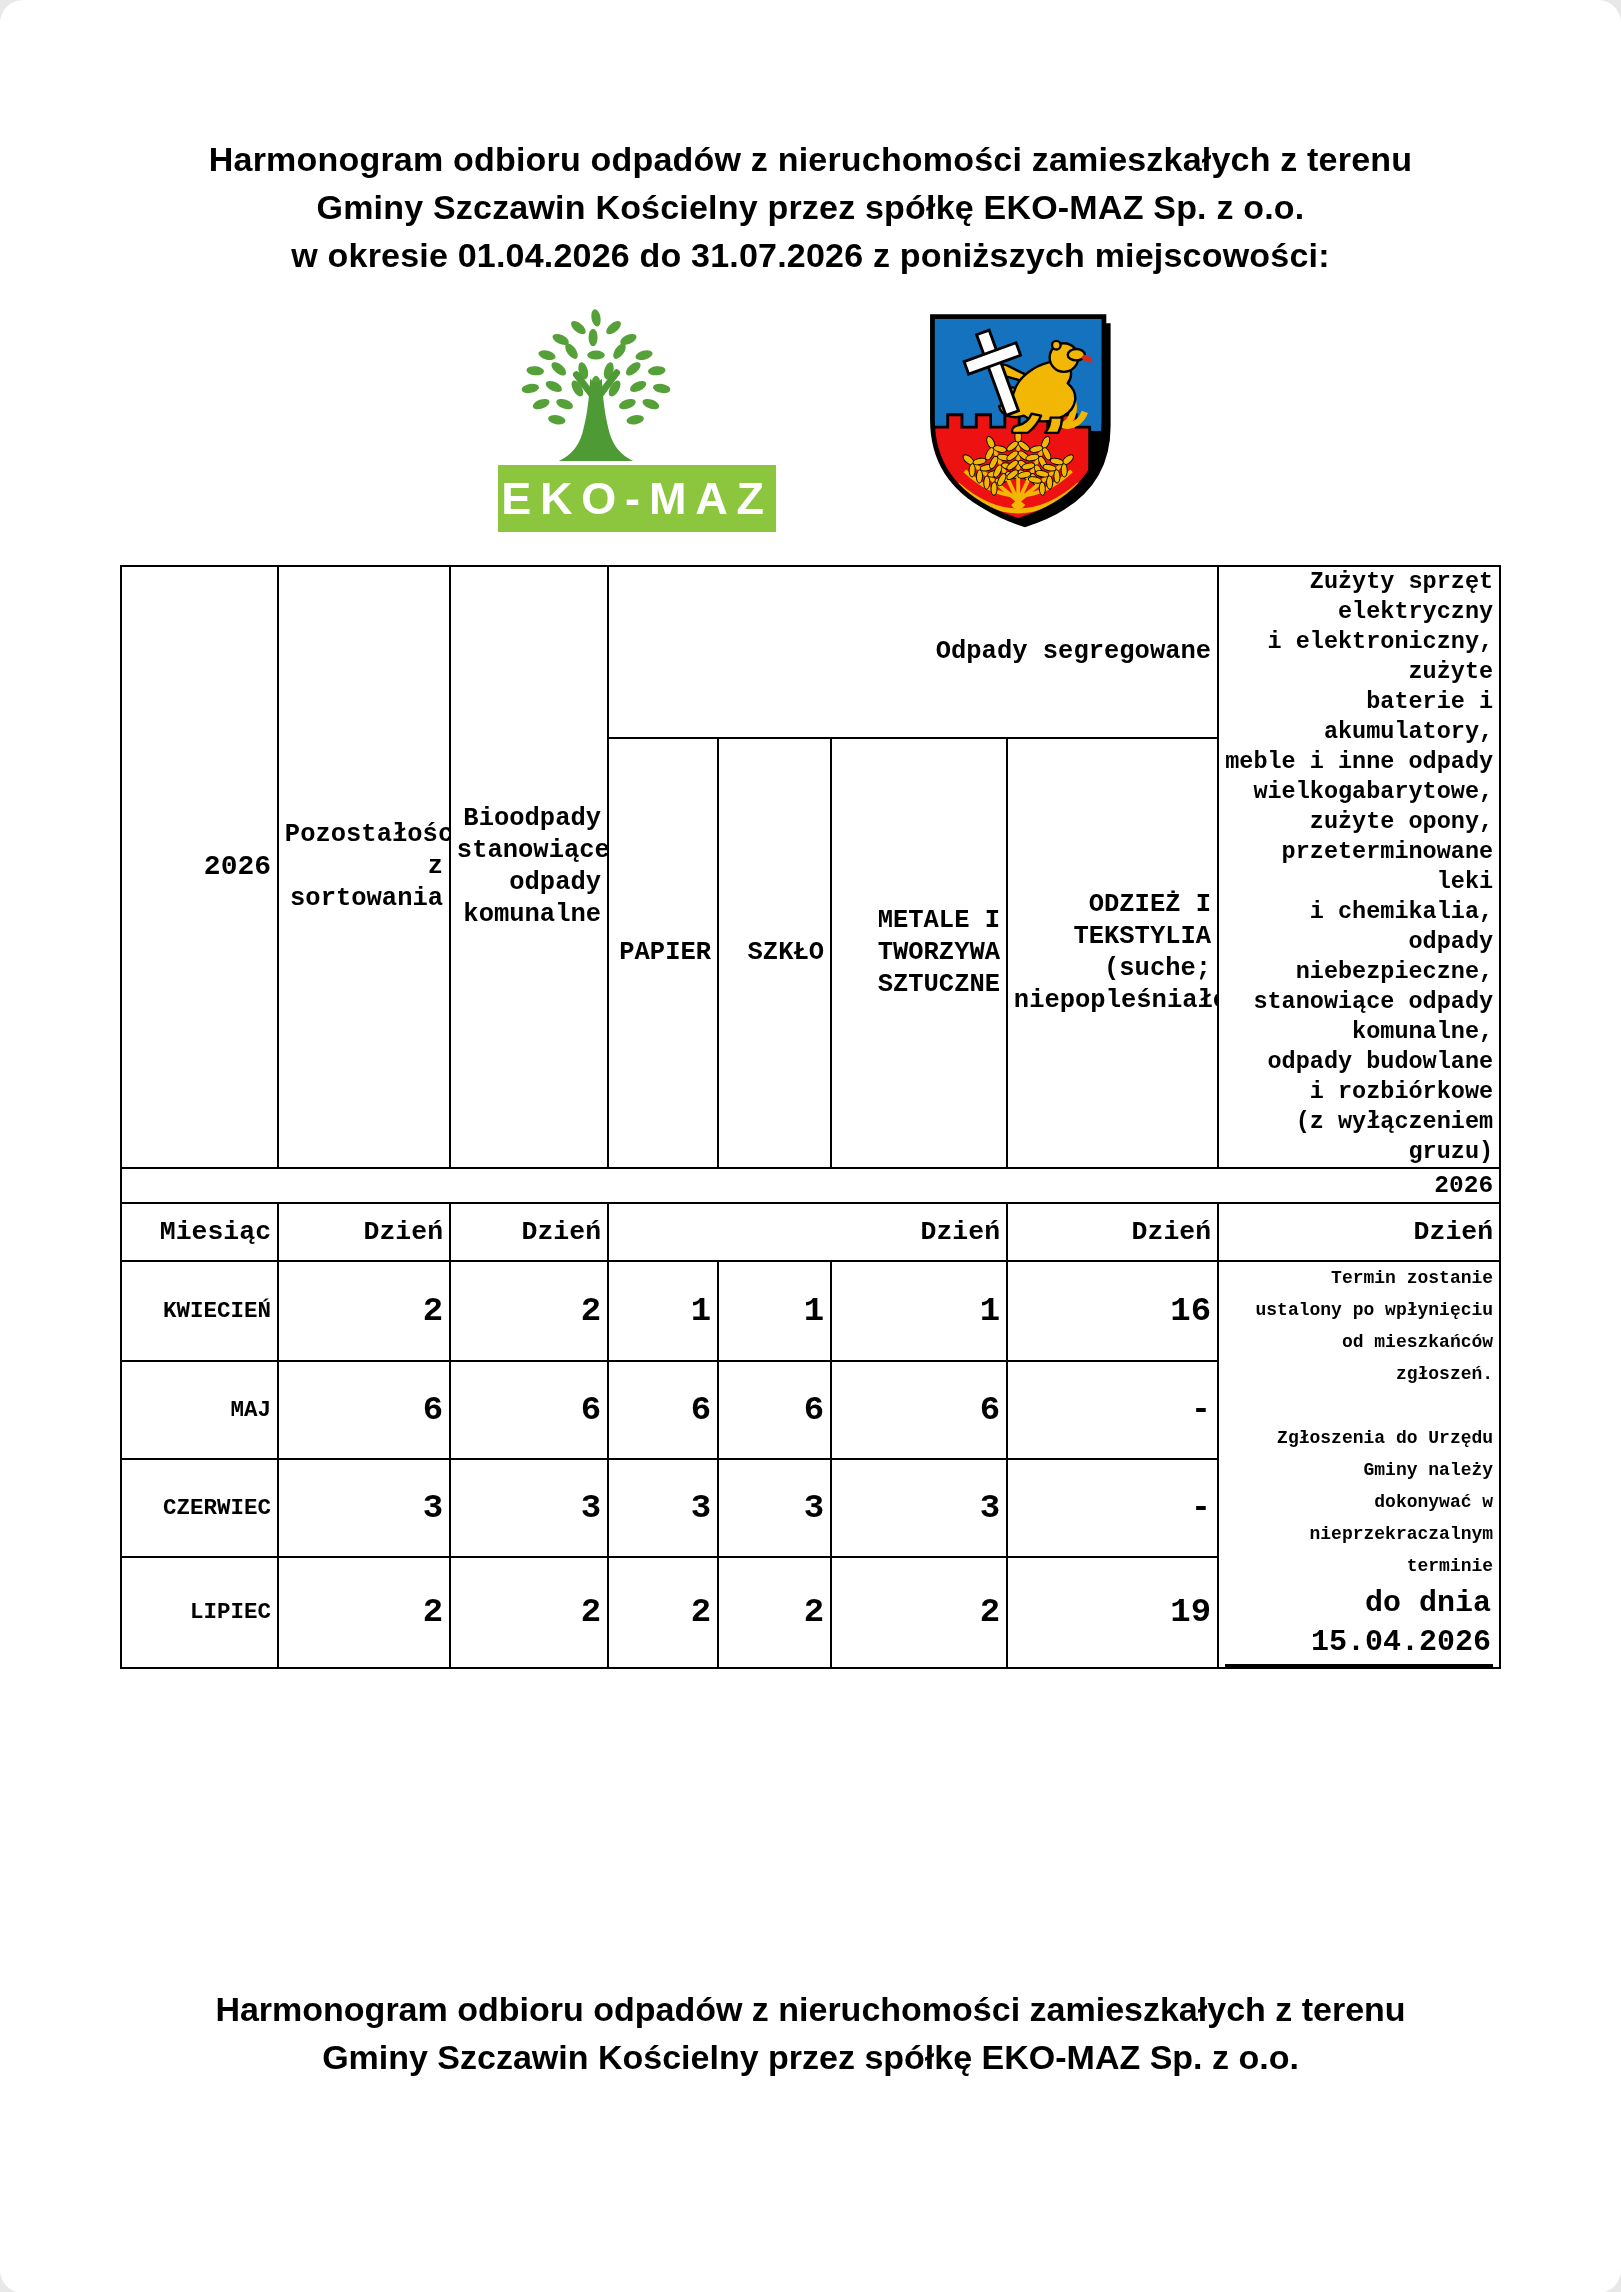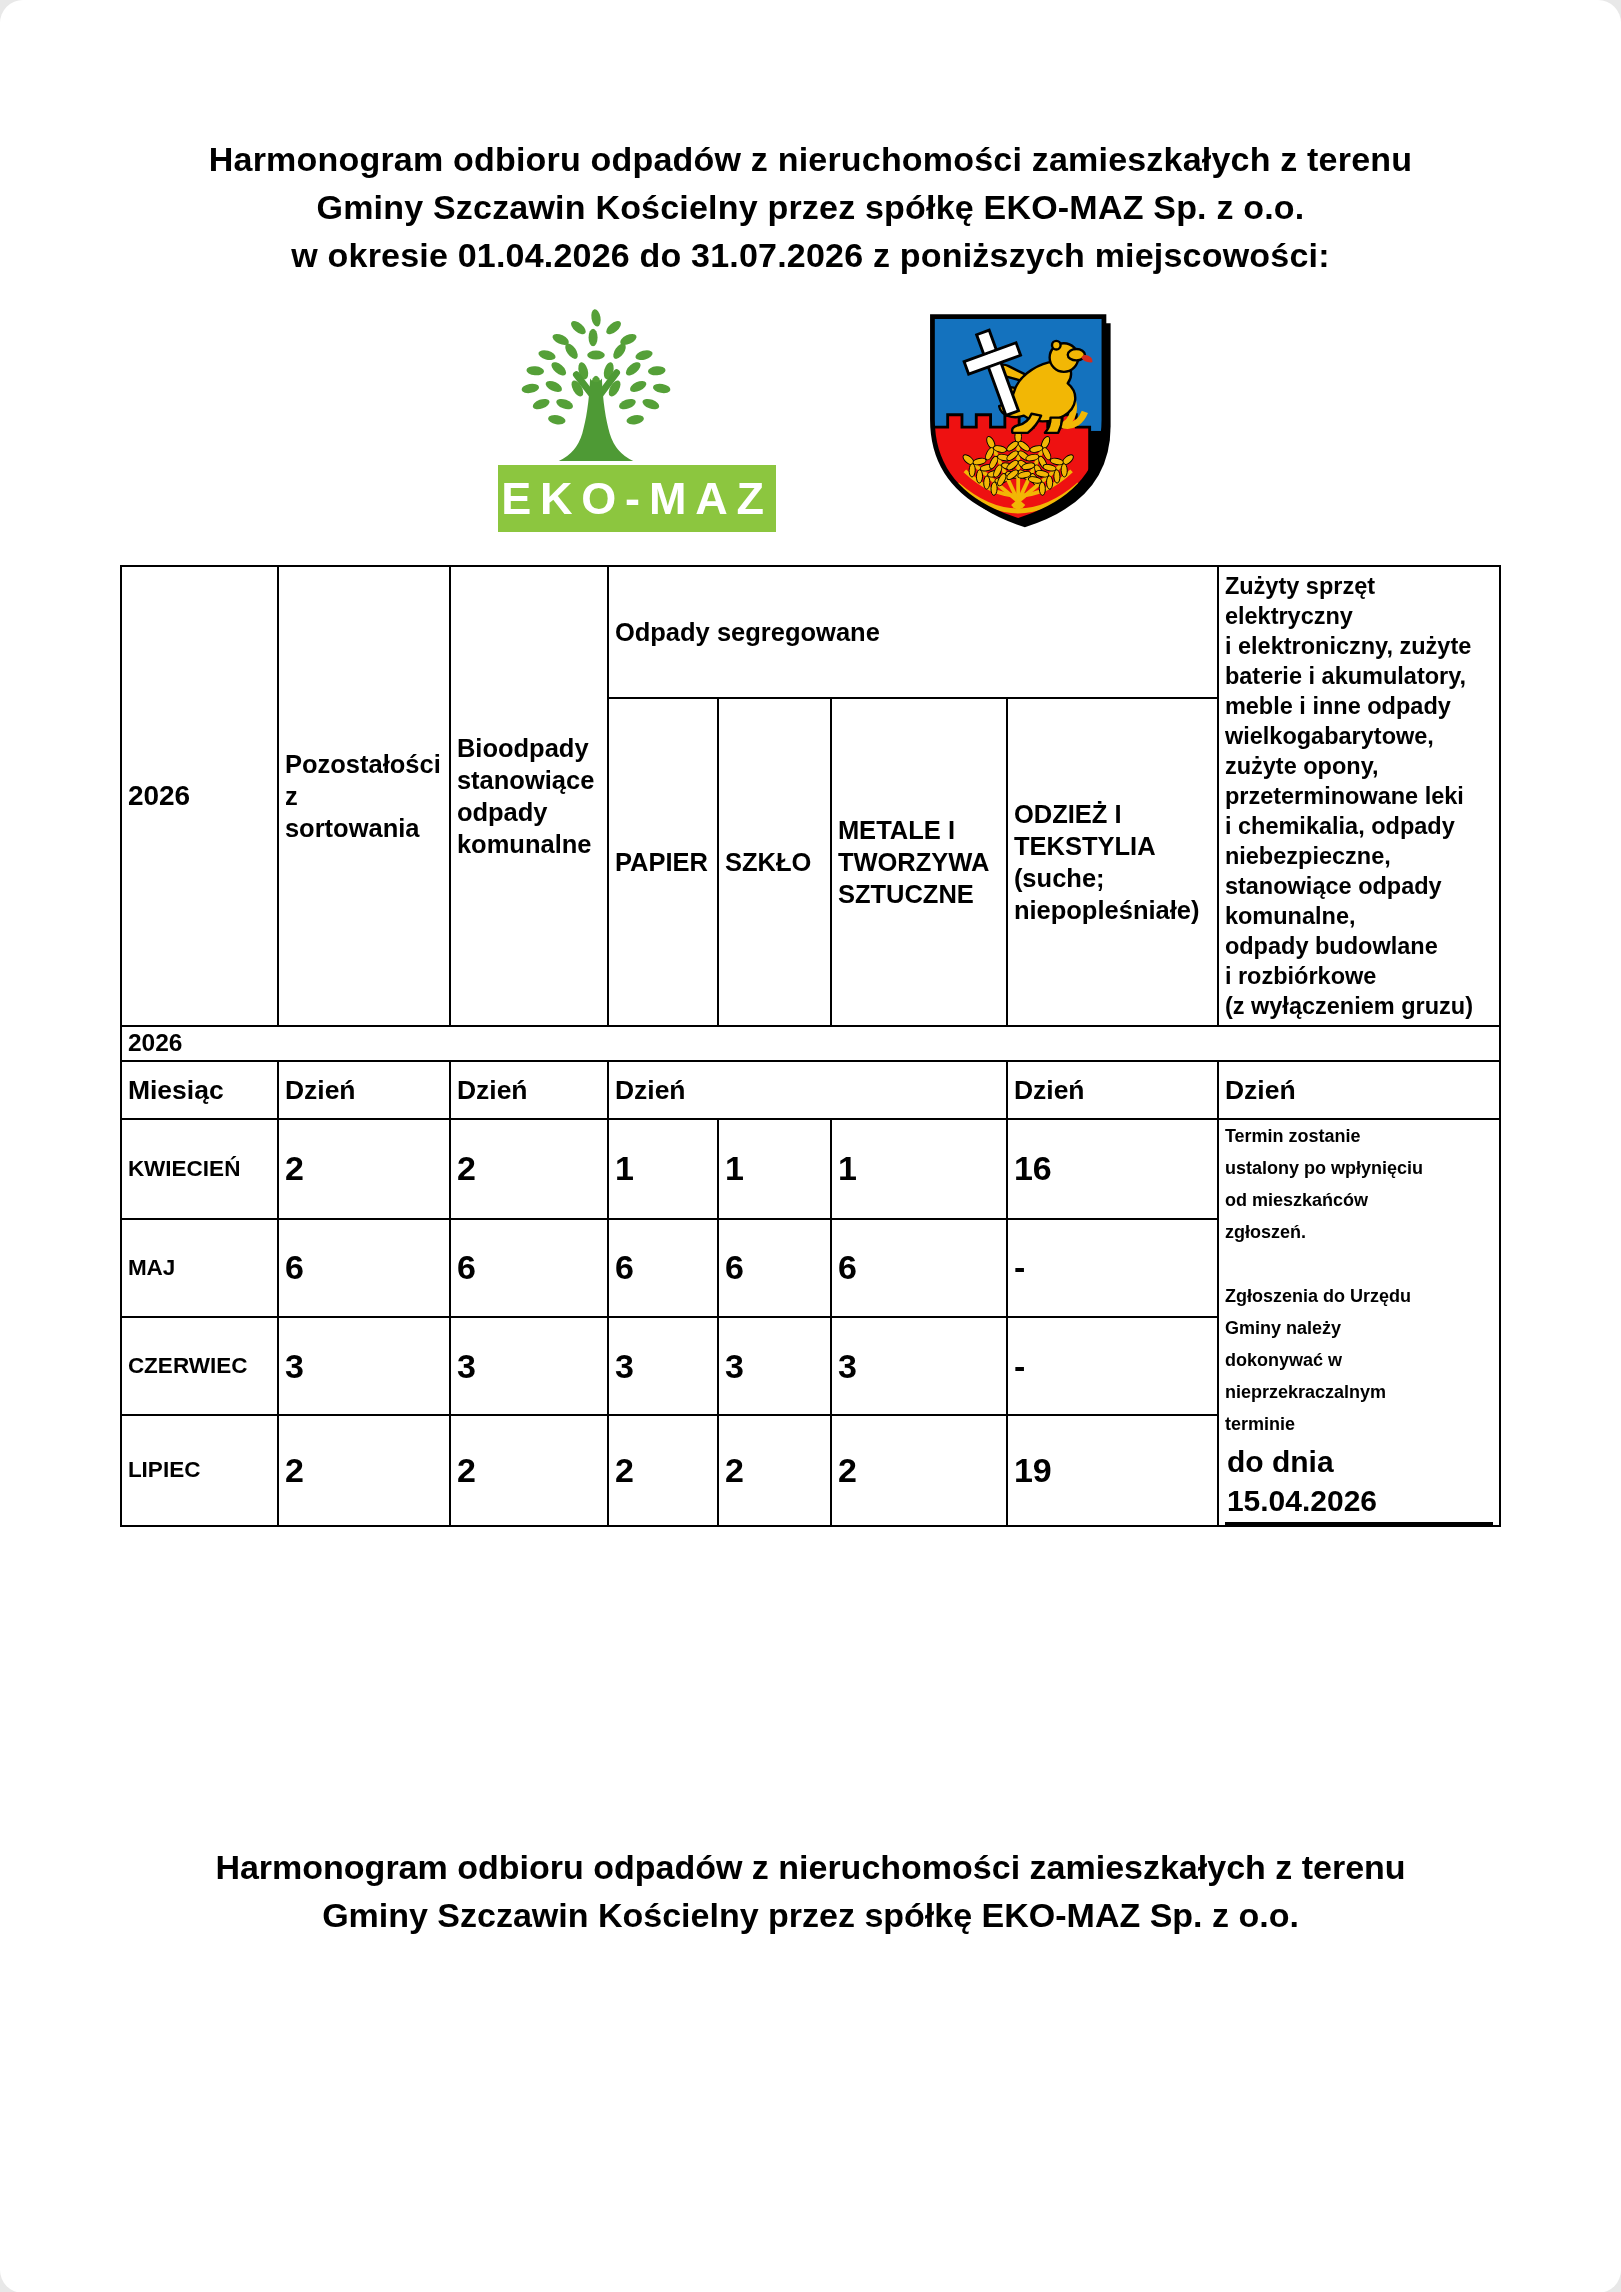--- a/index.html
+++ b/index.html
@@ -45,24 +45,25 @@
   
   table.schedule{
     width:1378px;
     margin:31px auto 0 auto;
     border-collapse:collapse;
     table-layout:fixed;
     border:2.9px solid #000;
   }
   table.schedule td{
     border:2px solid #000;
-    text-align:left;
+    text-align:right;
     vertical-align:middle;
     padding:0 5.9px;
     overflow:hidden;
+    font-family:Liberation Mono, monospace;
   }
   td.pre{white-space:pre-line;}
   td.year-side{font-size:28px;}
   td.hdr{font-size:25.5px;line-height:32px;margin-left:24px;}
   td.subhdr{font-size:25.5px;line-height:32px;}
   td.bulky{font-size:23.5px;line-height:30px;padding:3.9px 3.9px;}
   tr.year-row td{font-size:24.5px;border-top:2.9px solid #000;border-bottom:2.9px solid #000;}
   tr.dayhdr-row td{font-size:26.5px;vertical-align:top;padding-top:13px;}
   td.month{font-size:22.5px;vertical-align:top;padding-top:11.8px;}
   td.val{font-size:34px;vertical-align:top;padding-top:7.8px;}

